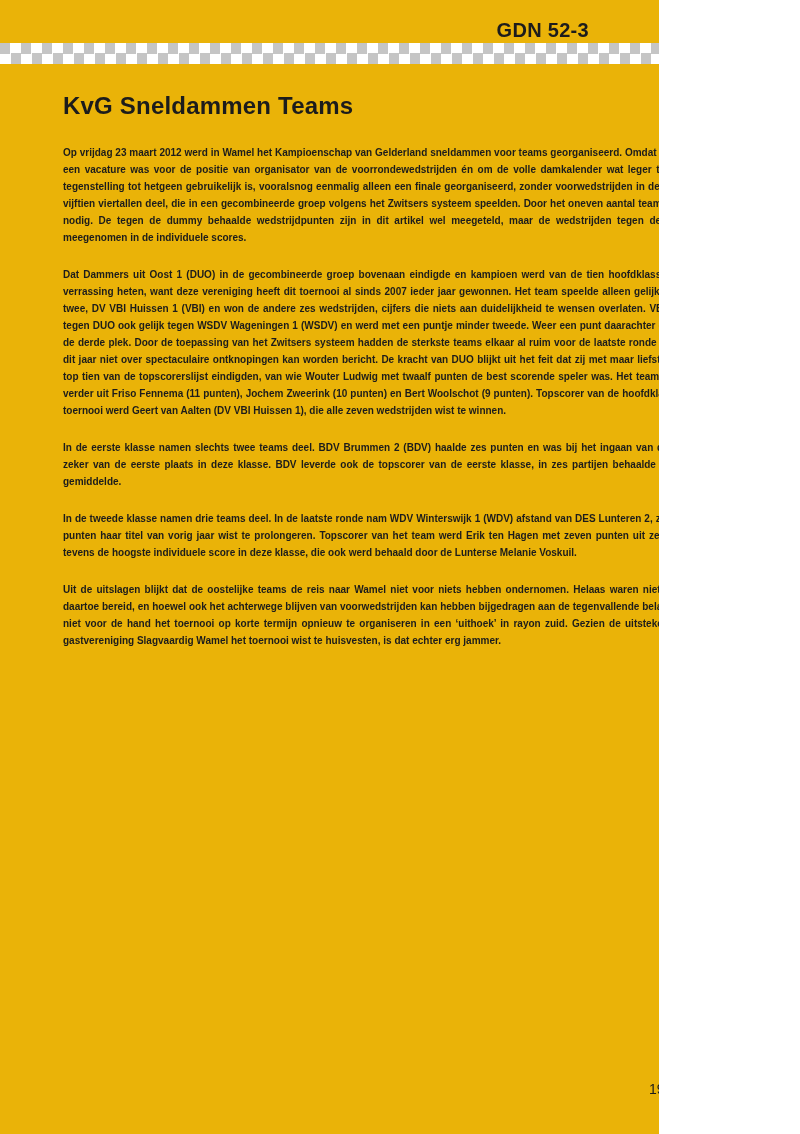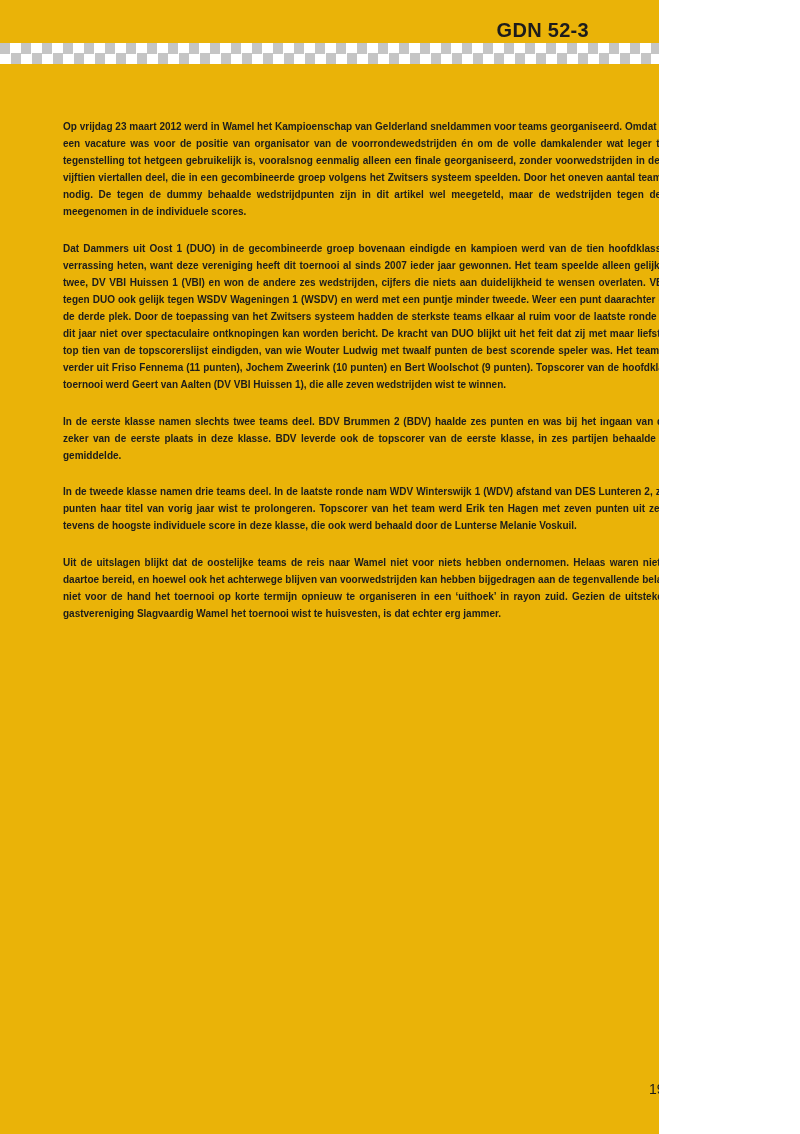--- a/index.html
+++ b/index.html
@@ -76,20 +76,21 @@
 </head>
 <body>
 
 <div class="page">
 
   <div class="issue-label">GDN 52-3</div>
 
   <div class="checker-band"></div>
 
   <div class="content">
+    <h1 class="article-title">KvG Sneldammen Teams</h1>
 
     <p class="body-par first">Op vrijdag 23 maart 2012 werd in Wamel het Kampioenschap van Gelderland sneldammen voor teams georganiseerd. Omdat er in de regio Oost een vacature was voor de positie van organisator van de voorrondewedstrijden én om de volle damkalender wat leger te maken, werd, in tegenstelling tot hetgeen gebruikelijk is, vooralsnog eenmalig alleen een finale georganiseerd, zonder voorwedstrijden in de rayons. Er namen vijftien viertallen deel, die in een gecombineerde groep volgens het Zwitsers systeem speelden. Door het oneven aantal teams was een dummy nodig. De tegen de dummy behaalde wedstrijdpunten zijn in dit artikel wel meegeteld, maar de wedstrijden tegen de dummy zijn niet meegenomen in de individuele scores.</p>
     <p class="body-par">Dat Dammers uit Oost 1 (DUO) in de gecombineerde groep bovenaan eindigde en kampioen werd van de tien hoofdklasseteams mag geen verrassing heten, want deze vereniging heeft dit toernooi al sinds 2007 ieder jaar gewonnen. Het team speelde alleen gelijk tegen de nummer twee, DV VBI Huissen 1 (VBI) en won de andere zes wedstrijden, cijfers die niets aan duidelijkheid te wensen overlaten. VBI speelde behalve tegen DUO ook gelijk tegen WSDV Wageningen 1 (WSDV) en werd met een puntje minder tweede. Weer een punt daarachter eindigde WSDV op de derde plek. Door de toepassing van het Zwitsers systeem hadden de sterkste teams elkaar al ruim voor de laatste ronde getroffen, zodat er dit jaar niet over spectaculaire ontknopingen kan worden bericht. De kracht van DUO blijkt uit het feit dat zij met maar liefst drie spelers in de top tien van de topscorerslijst eindigden, van wie Wouter Ludwig met twaalf punten de best scorende speler was. Het team van DUO bestond verder uit Friso Fennema (11 punten), Jochem Zweerink (10 punten) en Bert Woolschot (9 punten). Topscorer van de hoofdklasse en het gehele toernooi werd Geert van Aalten (DV VBI Huissen 1), die alle zeven wedstrijden wist te winnen.</p>
     <p class="body-par">In de eerste klasse namen slechts twee teams deel. BDV Brummen 2 (BDV) haalde zes punten en was bij het ingaan van de laatste ronde al zeker van de eerste plaats in deze klasse. BDV leverde ook de topscorer van de eerste klasse, in zes partijen behaalde Bertus Bosch zijn gemiddelde.</p>
     <p class="body-par">In de tweede klasse namen drie teams deel. In de laatste ronde nam WDV Winterswijk 1 (WDV) afstand van DES Lunteren 2, zodat WDV met zes punten haar titel van vorig jaar wist te prolongeren. Topscorer van het team werd Erik ten Hagen met zeven punten uit zes partijen. Dit was tevens de hoogste individuele score in deze klasse, die ook werd behaald door de Lunterse Melanie Voskuil.</p>
     <p class="body-par">Uit de uitslagen blijkt dat de oostelijke teams de reis naar Wamel niet voor niets hebben ondernomen. Helaas waren niet alle verenigingen daartoe bereid, en hoewel ook het achterwege blijven van voorwedstrijden kan hebben bijgedragen aan de tegenvallende belangstelling, ligt het niet voor de hand het toernooi op korte termijn opnieuw te organiseren in een ‘uithoek’ in rayon zuid. Gezien de uitstekende wijze waarop gastvereniging Slagvaardig Wamel het toernooi wist te huisvesten, is dat echter erg jammer.</p>
   </div>
 
   <div class="page-number">19</div>
 

